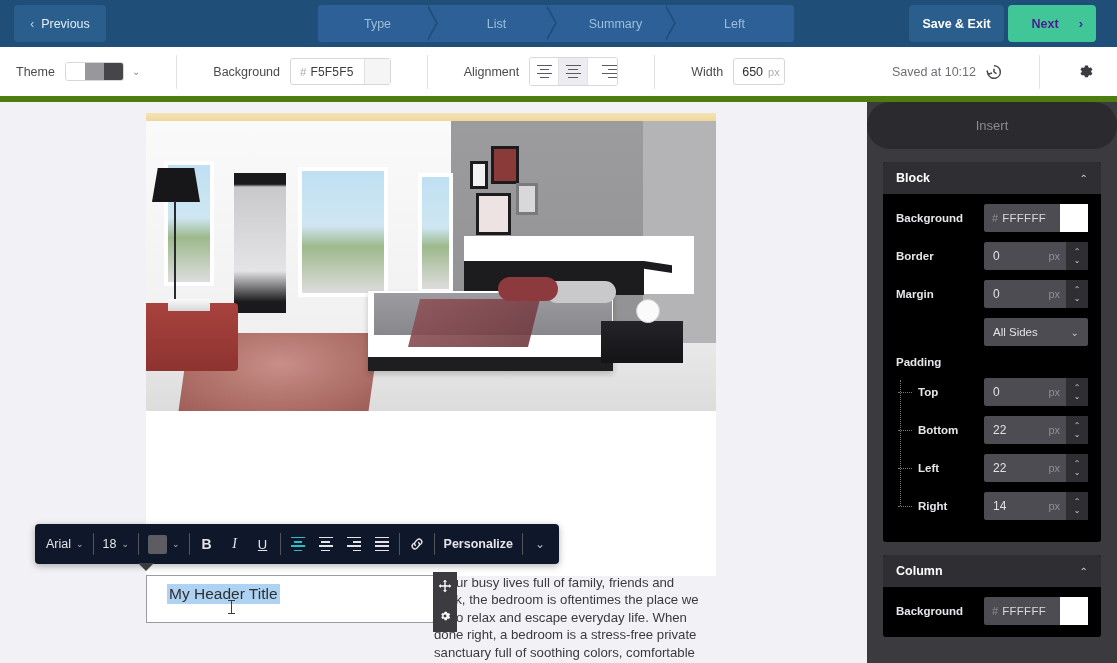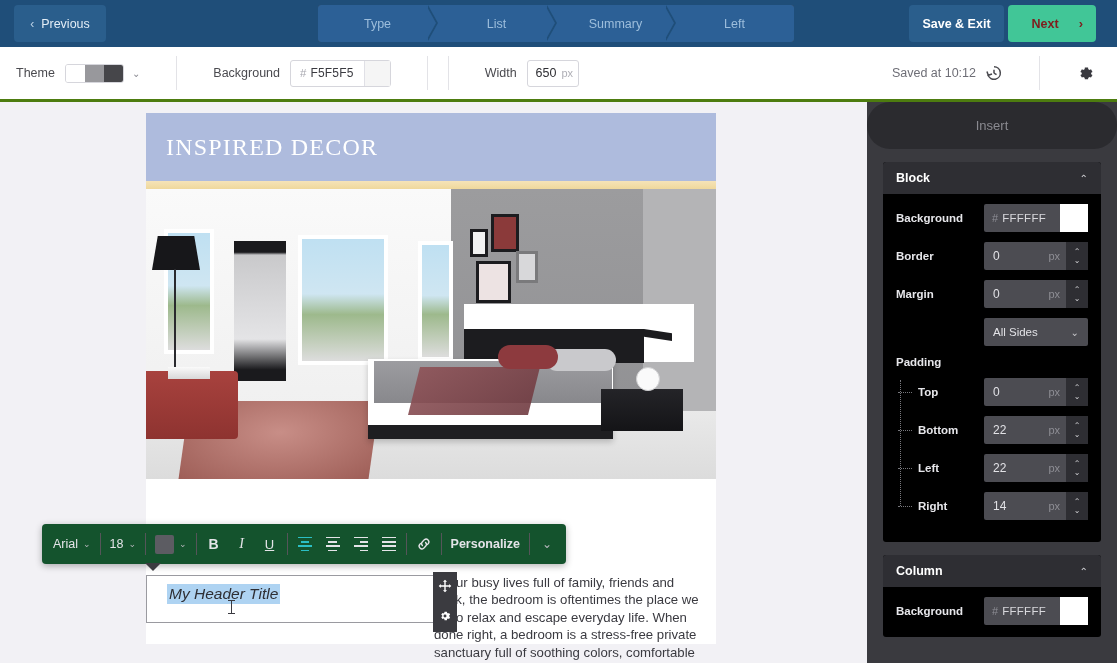--- a/index.html
+++ b/index.html
@@ -53,30 +53,30 @@
   #save-exit-btn {
     position: absolute; right: 113px; top: 5px; height: 37px; width: 95px;
     background: #2A5E8C; border-radius: 4px; color: #FFFFFF;
     display: flex; align-items: center; justify-content: center;
     font-size: 12.5px; font-weight: bold; cursor: pointer;
   }
   #next-btn {
     position: absolute; right: 21px; top: 5px; height: 37px; width: 88px;
     background: #3FC happened; border-radius: 4px;
     display: flex; align-items: center; justify-content: center;
-    font-size: 12.5px; font-weight: bold; color: #7f1d1d; cursor: pointer;
+    font-size: 12.5px; font-weight: bold; color: #4c1d95; cursor: pointer;
   }
   #next-btn { background: #41C697; }
   #next-btn .lbl { margin-right: 14px; }
   #next-btn .chev { position: absolute; right: 13px; font-size: 13px; }
 
   
   #toolbar2 {
     position: absolute; left: 0; top: 47px; width: 1117px; height: 55px;
-    background: #FFFFFF; border-bottom: 3px solid #4d7c0f;
+    background: #FFFFFF; border-bottom: 6px solid #4d7c0f;
     display: flex; align-items: center; gap: 20px;
   }
   .tb-group { display: flex; align-items: center; height: 55px; padding: 0 16px; }
   .tb-sep { width: 1px; height: 34px; background: #E3E3E7; }
   .tb-label { font-size: 12.5px; color: #4A4A4F; margin-right: 10px; }
 
   #theme-swatches {
     display: flex; border: 1px solid #D6D6DC; border-radius: 3px; overflow: hidden;
     height: 19px; cursor: pointer;
   }
@@ -159,22 +159,22 @@
   .plamp2 { position: absolute; left: 498px; top: 140px; width: 28px; height: 12px; background: #1C1C1F; clip-path: polygon(0 0,100% 35%,100% 100%,0 65%); }
   .pframe { position: absolute; background: #F2F2F2; border: 3px solid #1C1C1F; }
   .pf1 { left: 324px; top: 40px; width: 18px; height: 28px; }
   .pf2 { left: 345px; top: 25px; width: 28px; height: 38px; background: #8B3A3A; }
   .pf3 { left: 330px; top: 72px; width: 35px; height: 42px; background: #EDE3E3; }
   .pf4 { left: 370px; top: 62px; width: 22px; height: 32px; border-color: #7A7A7C; background: #D8D8DA; }
 
   
   #fmt-toolbar {
     position: absolute; left: 35px; top: 422px; height: 40px;
-    background: #14532d; border-radius: 4px; display: flex; align-items: center;
-    padding: 0 5px; z-index: 40; box-shadow: 0 2px 7px rgba(0,0,0,.3); margin-left: 7px;
+    background: #0f172a; border-radius: 4px; display: flex; align-items: center;
+    padding: 0 5px; z-index: 40; box-shadow: 0 2px 7px rgba(0,0,0,.3);
   }
   #fmt-toolbar::after {
     content: ""; position: absolute; left: 103px; bottom: -7px;
     width: 0; height: 0; border-left: 8px solid transparent;
     border-right: 8px solid transparent; border-top: 8px solid #3B3B40;
   }
   .fmt-btn {
     height: 30px; min-width: 28px; display: flex; align-items: center; justify-content: center;
     color: #E4E4E8; font-size: 12.5px; cursor: pointer; border-radius: 3px;
     padding: 0 6px; gap: 5px;
@@ -186,21 +186,21 @@
   .fmt-al i { display: block; height: 1.8px; background: #E4E4E8; }
   .fmt-btn.al-active .fmt-al i { background: #2BBFC4; }
 
   
   #header-box {
     position: absolute; left: 146px; top: 473px; width: 300px; height: 48px;
     background: #FFFFFF; border: 1px solid #9A9AA0; z-index: 30;
   }
   #header-text {
     font-size: 15.5px; color: #2E2E33; background: #AED3F2;
-    display: inline-block; margin: 8px 0 0 20px; padding: 1px 2px; font-style: italic;
+    display: inline-block; margin: 8px 0 0 20px; padding: 1px 2px;
   }
   #text-caret {
     position: absolute; left: 84px; top: 24px; width: 1px; height: 14px; background: #3A3A40;
   }
   #text-caret::before, #text-caret::after {
     content: ""; position: absolute; left: -3px; width: 7px; height: 1px; background: #3A3A40;
   }
   #text-caret::before { top: 0; }
   #text-caret::after { bottom: 0; }
 
@@ -326,20 +326,43 @@
     <span class="tb-label">Background</span>
     <div class="hexfield">
       <span class="hash">#</span>
       <span class="val">F5F5F5</span>
       <span class="swatch" style="background:#F5F5F5"></span>
     </div>
   </div>
 
   <div class="tb-sep"></div>
 
+  <div class="tb-group">
+    <span class="tb-label">Alignment</span>
+    <div class="align-group">
+      <div class="align-btn">
+        <i style="width:15px"></i>
+          <i style="width:9px"></i>
+          <i style="width:15px"></i>
+          <i style="width:9px"></i>
+      </div>
+      <div class="align-btn active">
+        <i style="width:15px"></i>
+          <i style="width:10px"></i>
+          <i style="width:15px"></i>
+          <i style="width:10px"></i>
+      </div>
+      <div class="align-btn">
+        <i style="width:15px;margin-left:auto"></i>
+          <i style="width:9px;margin-left:auto"></i>
+          <i style="width:15px;margin-left:auto"></i>
+          <i style="width:9px;margin-left:auto"></i>
+      </div>
+    </div>
+  </div>
 
   <div class="tb-sep"></div>
 
   <div class="tb-group">
     <span class="tb-label">Width</span>
     <div class="numfield">
       <span>650</span>
       <span class="unit">px</span>
     </div>
   </div>
@@ -366,23 +389,20 @@
         <path fill="#3A3A40" d="M10 6.6a3.4 3.4 0 1 0 0 6.8 3.4 3.4 0 0 0 0-6.8zm0 5a1.6 1.6 0 1 1 0-3.2 1.6 1.6 0 0 1 0 3.2z"></path>
         <path fill="#3A3A40" d="M17.4 11.6l-1.5-.9c.1-.5.1-1 0-1.5l1.5-.9-1.6-2.7-1.6.7c-.4-.3-.8-.6-1.3-.8l-.2-1.7H9.3l-.2 1.7c-.5.2-.9.4-1.3.8l-1.6-.7-1.6 2.7 1.5.9c-.1.5-.1 1 0 1.5l-1.5.9 1.6 2.7 1.6-.7c.4.3.8.6 1.3.8l.2 1.7h3.4l.2-1.7c.5-.2.9-.4 1.3-.8l1.6.7 1.6-2.7z"></path>
       </svg>
     </span>
   </div>
 </div>
 
 <div id="canvas">
   <div id="doc">
 
-    <div id="banner">
-      <span id="banner-title">INSPIRED DECOR</span>
-    </div>
     <div id="banner-rule"></div>
 
     <div id="photo">
       <div class="pwall-l"></div>
       <div class="pwall-r"></div>
       <div class="pwall-r2"></div>
       <div class="pfloor"></div>
       <div class="pwin w1"></div>
       <div class="pwin w2"></div>
       <div class="pwin w3"></div>

